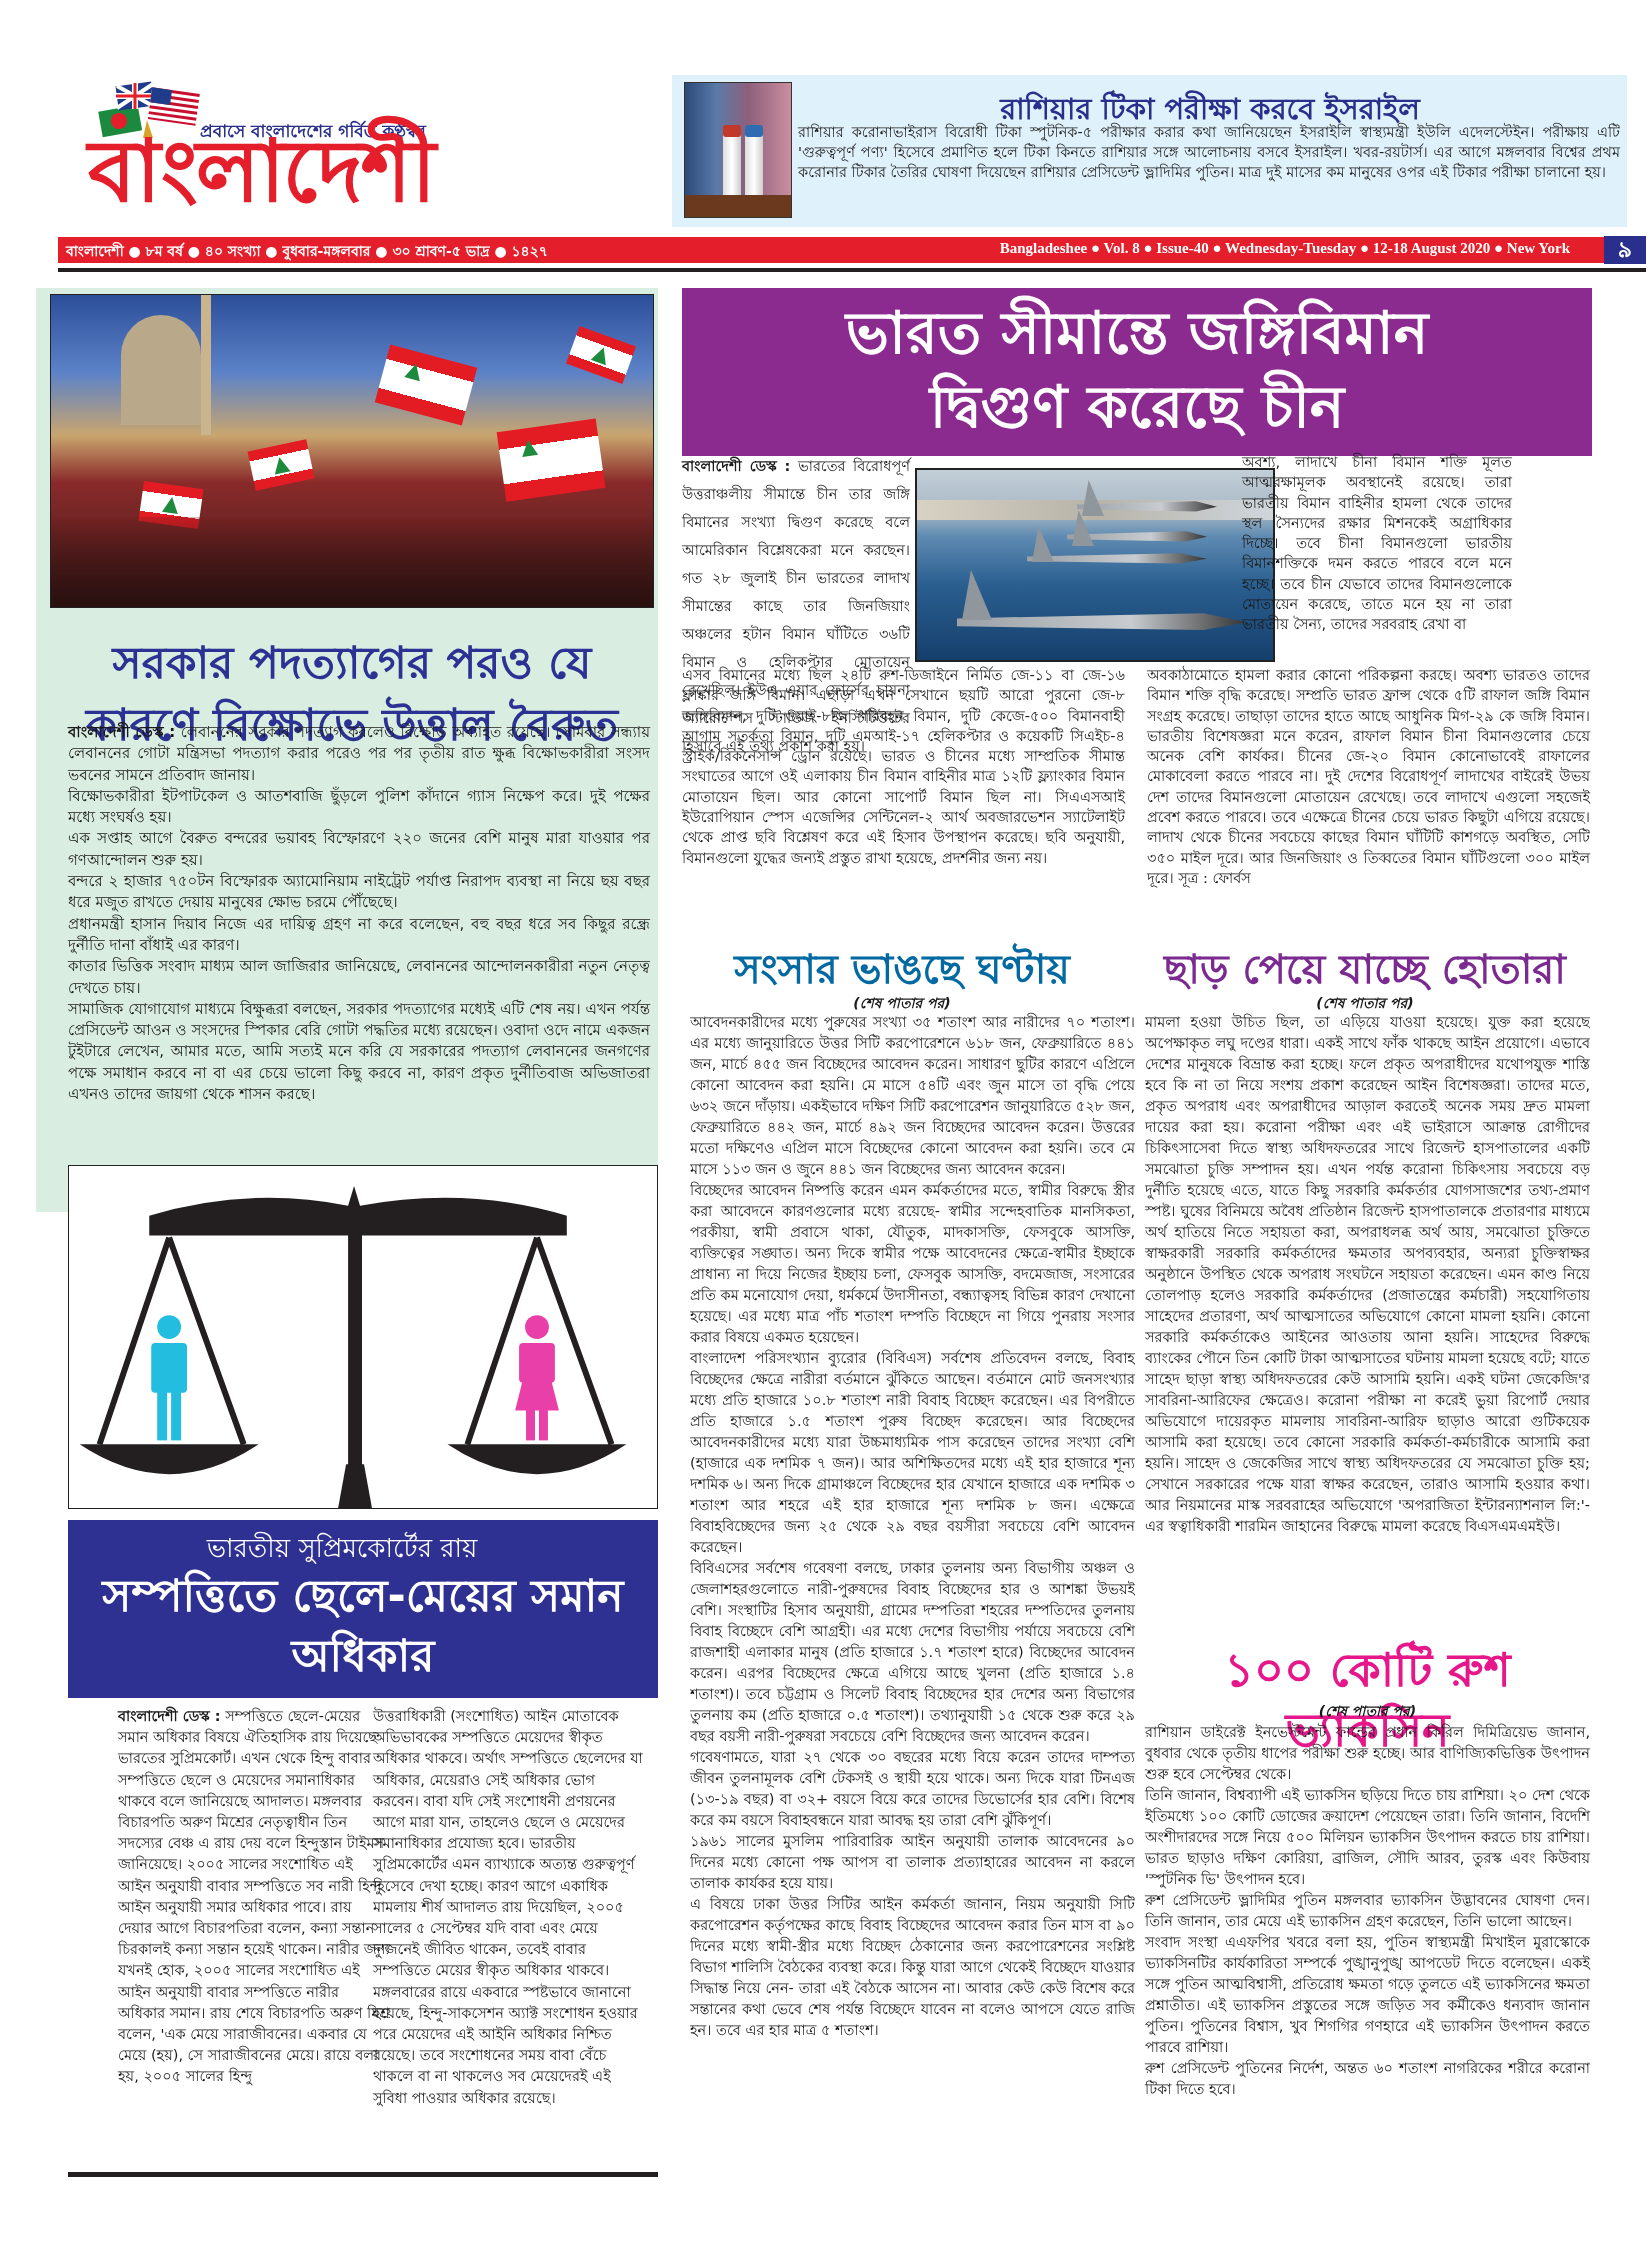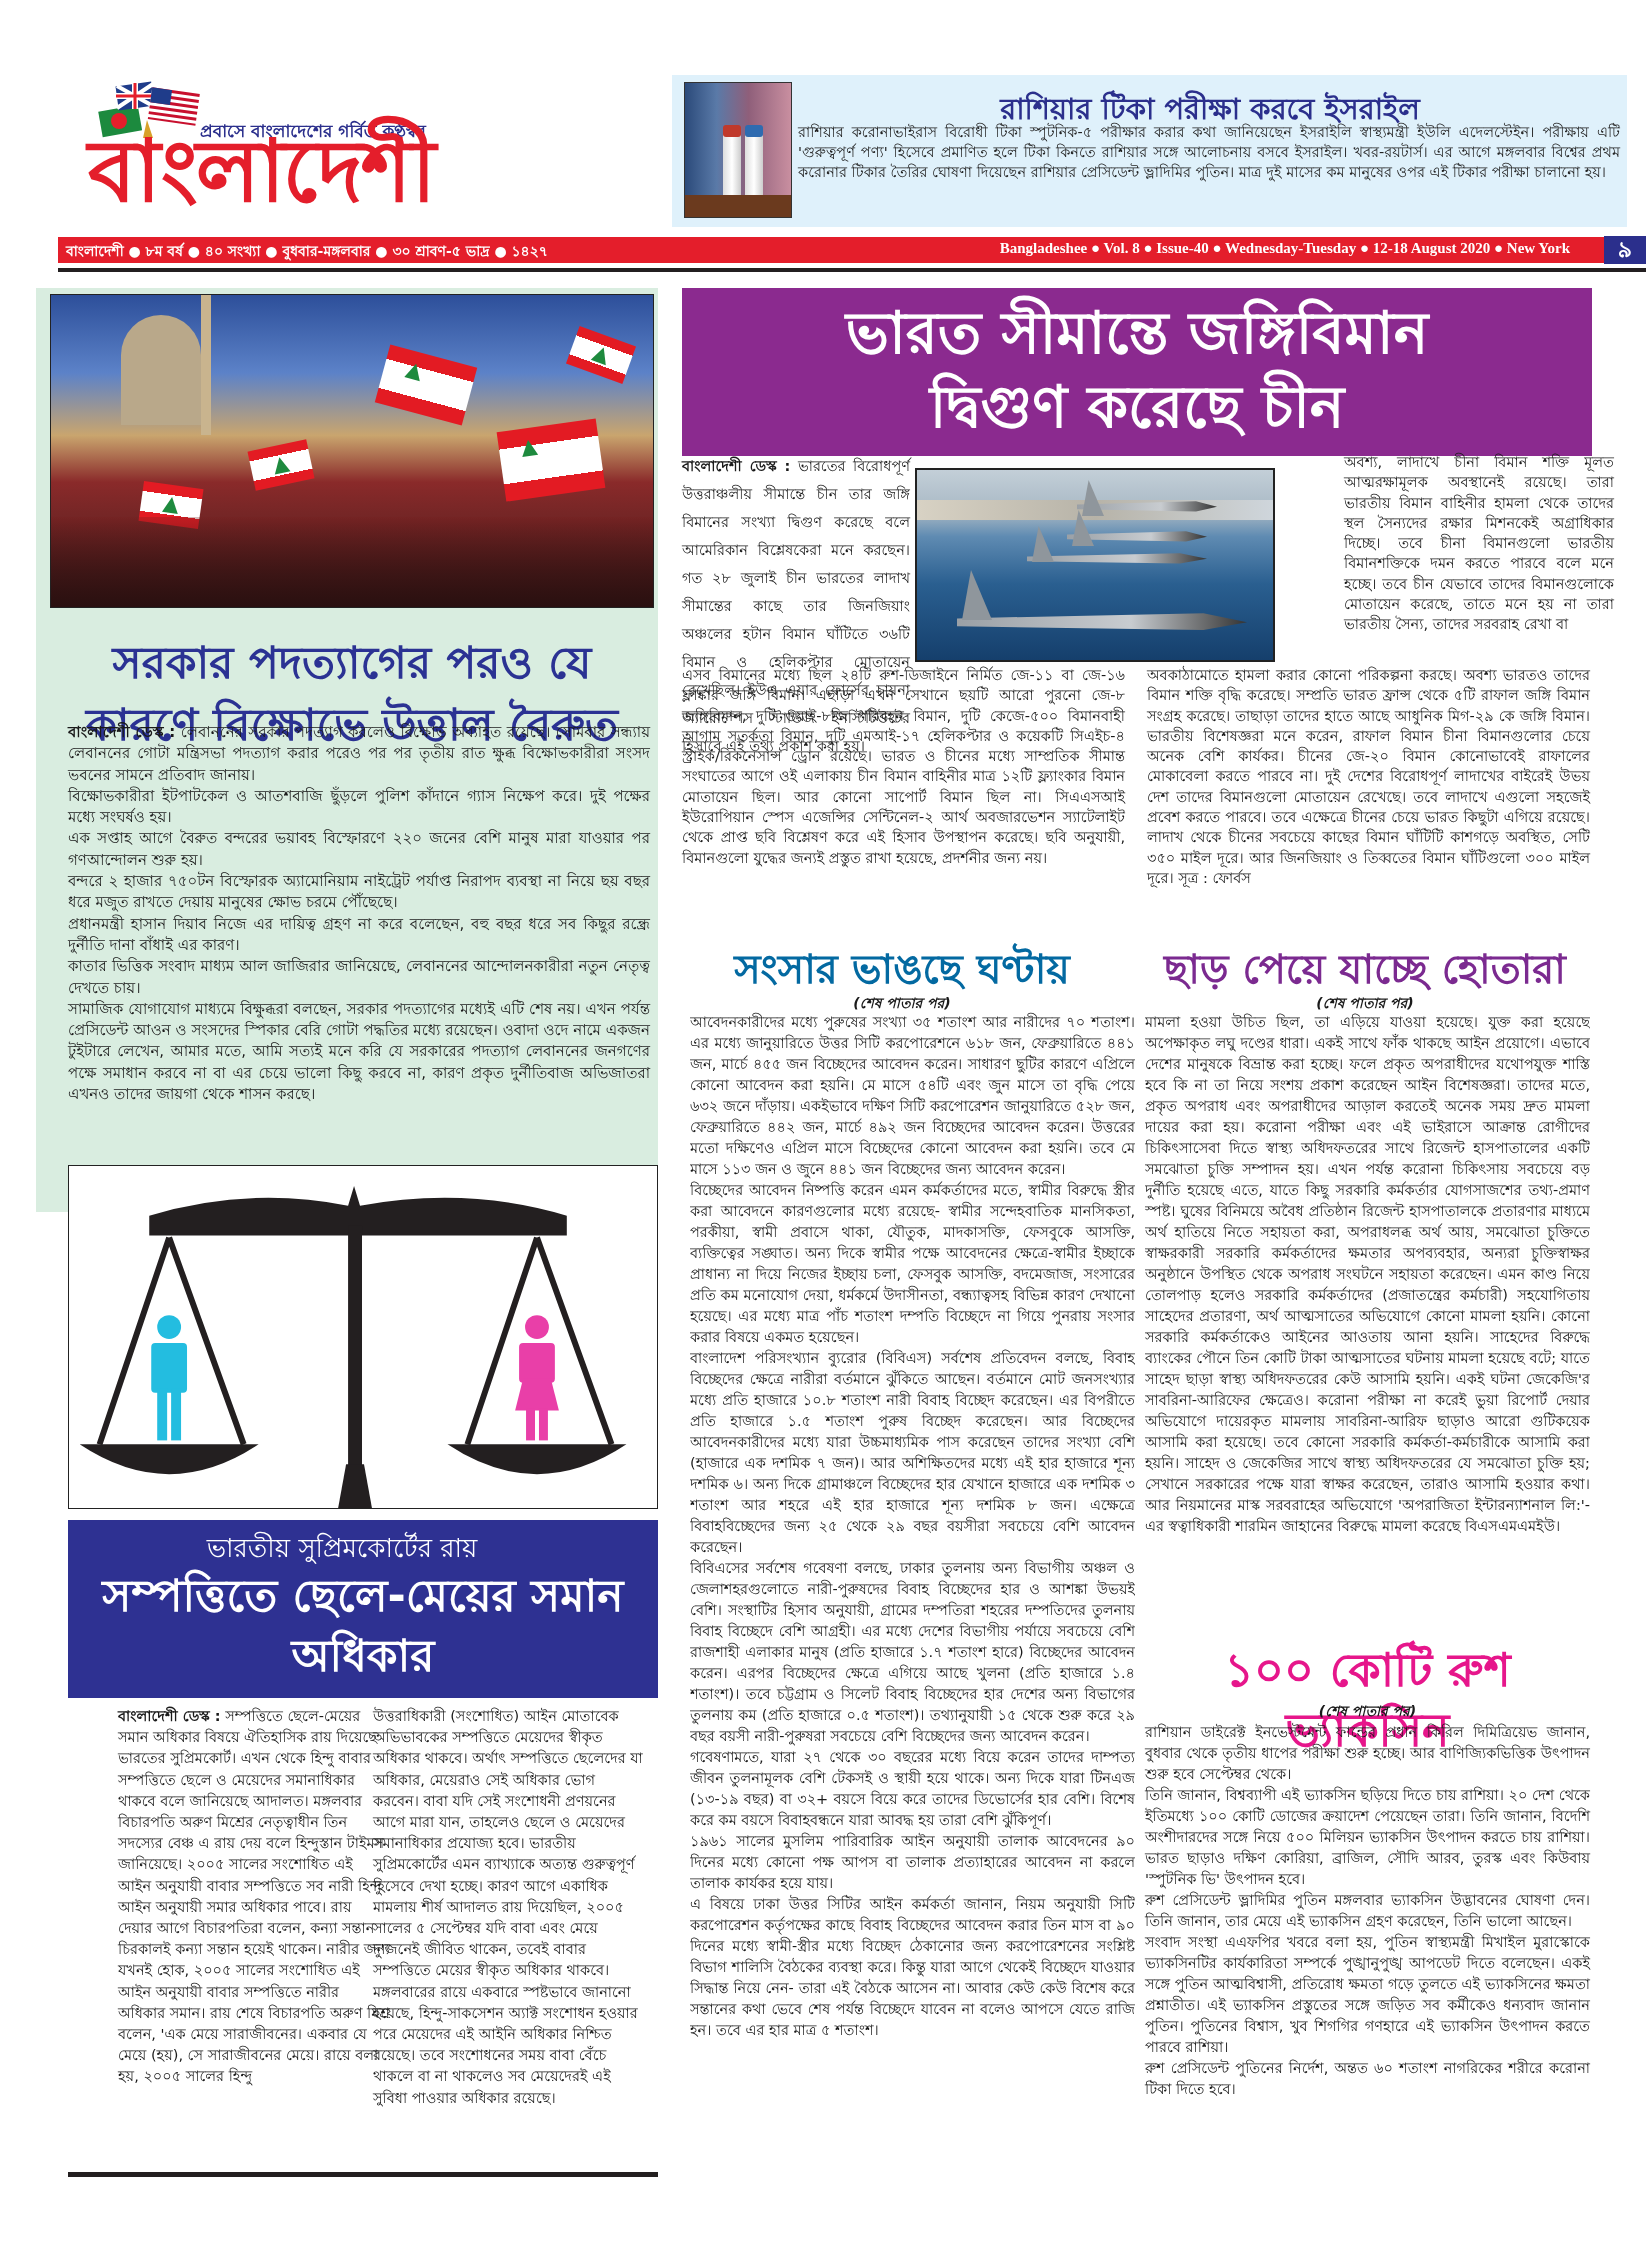--- a/index.html
+++ b/index.html
@@ -49,21 +49,21 @@
   .bottom-rule { left: 68px; top: 2172px; width: 590px; height: 5px; background: #231f20; }
 
   
   .china-head-box { left: 682px; top: 288px; width: 910px; height: 168px; background: #8b2a8f; }
   .china-head { left: 682px; top: 296px; width: 910px; text-align: center; color: #fff; font-size: 58px; line-height: 74px; font-weight: bold; }
   .china-col-a { left: 682px; top: 452px; width: 228px; font-size: 14.5px; line-height: 28px; text-align: justify; }
   .china-img { left: 915px; top: 468px; width: 360px; height: 194px; border: 2px solid #222;
     background: linear-gradient(180deg, #c3cfd8 0%, #a8b8c4 22%, #5f8bb2 35%, #2a5f90 60%, #153f6c 100%); overflow: hidden; }
   .jet { position: absolute; width: 140px; height: 16px; background: linear-gradient(90deg, #9aa0a6, #c8ccd0 60%, #333 100%); clip-path: polygon(0 40%, 85% 20%, 100% 55%, 85% 85%, 0 70%); }
   .jet-tail { position: absolute; width: 22px; height: 36px; background: #8f969c; clip-path: polygon(30% 0, 100% 100%, 0 100%); }
-  .china-col-c { left: 1344px; top: 452px; width: 270px; font-size: 14.5px; line-height: 20.3px; text-align: justify; }
+  .china-col-c { left: 1242px; top: 452px; width: 270px; font-size: 14.5px; line-height: 20.3px; text-align: justify; }
   .china-body-full { left: 682px; top: 665px; width: 908px; column-count: 2; column-gap: 22px; font-size: 14.5px; line-height: 20.3px; text-align: justify; height: 272px; }
 
   
   .story-head { top: 942px; width: 440px; text-align: center; font-size: 40px; font-weight: bold; line-height: 54px; }
   .sh1 { left: 682px; color: #0369a1; }
   .sh2 { left: 1145px; color: #7b2a90; }
   .contd { top: 992px; width: 440px; text-align: center; font-size: 14px; font-style: italic; font-weight: bold; }
   .c1 { left: 682px; } .c2 { left: 1145px; }
   .story-body { top: 1012px; width: 445px; font-size: 14.5px; line-height: 21px; text-align: justify; }
   .sb1 { left: 682px; height: 1170px; overflow: hidden; margin-left: 8px; }

